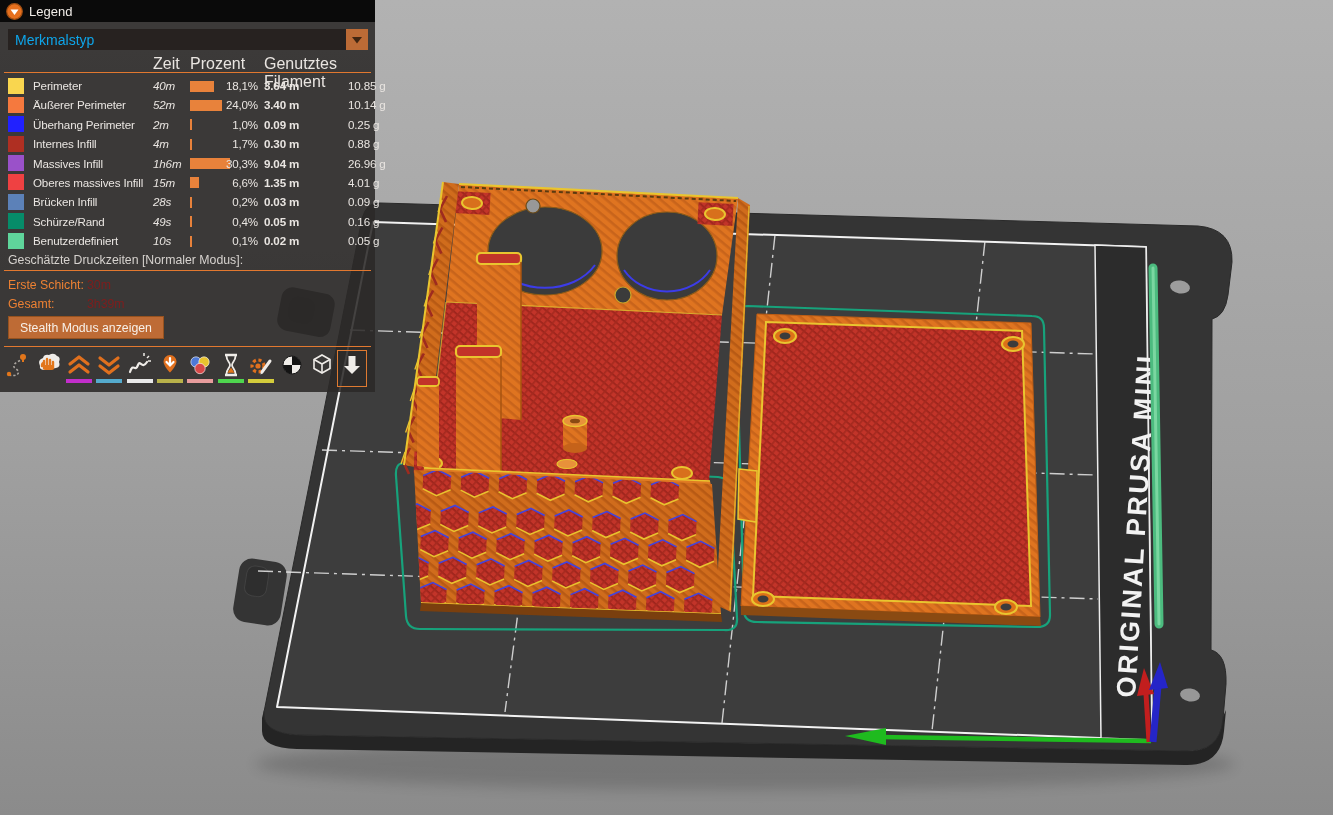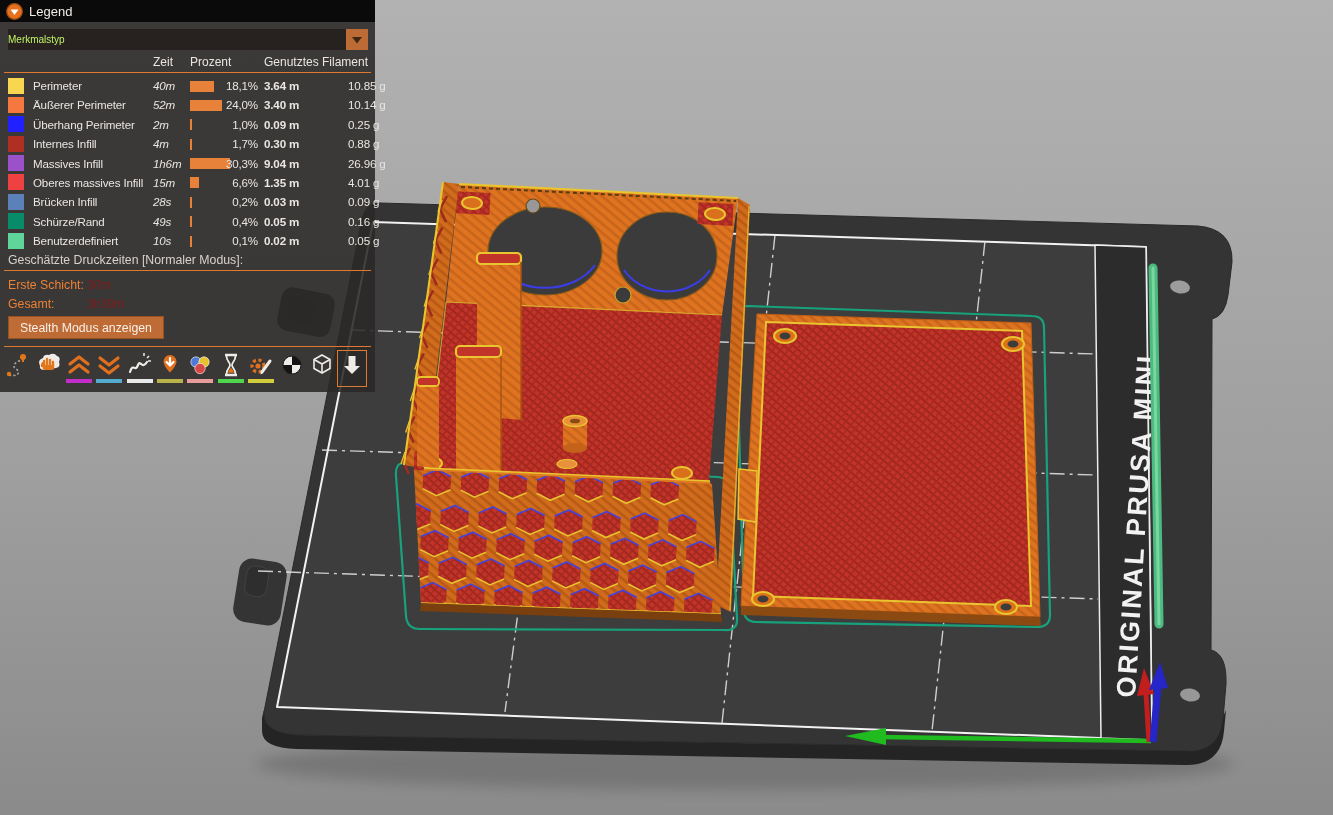--- a/index.html
+++ b/index.html
@@ -10,24 +10,24 @@
   
   #legend-panel{position:absolute;left:0;top:0;width:375px;height:339px;z-index:5;}
   #titlebar{position:absolute;left:0;top:0;width:375px;height:22px;background:#0a0a0a;
             display:flex;align-items:center;}
   #titlebar .tt{color:#f0ece8;font-size:13px;margin-left:6px;}
   #collapse-btn{width:17px;height:17px;margin-left:6px;flex:0 0 auto;}
   #panel-body{position:absolute;left:0;top:22px;width:375px;height:370px;
               background:rgba(43,41,40,0.88);}
   #dropdown{position:absolute;left:8px;top:7px;width:360px;height:21px;background:#272220;
             display:flex;align-items:center;}
-  #dropdown .dd-label{color:#bef264;font-size:10px;flex:1;}
+  #dropdown .dd-label{color:#0ea5e9;font-size:14px;margin-left:7px;flex:1;}
   #dd-btn{width:22px;height:21px;background:#bc6b36;display:flex;align-items:center;justify-content:center;}
 
-  .hdr{position:absolute;top:33px;color:#e9e5e1;font-size:12px;}
+  .hdr{position:absolute;top:33px;color:#e9e5e1;font-size:16px;}
   .rule{position:absolute;left:4px;width:367px;height:1px;background:#e2782f;}
   #rows{position:absolute;left:0;top:54px;width:375px;}
   .lrow{position:relative;height:19.4px;}
   .lrow .sw{position:absolute;left:8px;top:1.5px;width:16px;height:16px;}
   .lrow span{position:absolute;top:0;line-height:19.4px;font-size:11.6px;color:#e9e5e1;
              letter-spacing:-0.15px;white-space:nowrap;}
   .lrow .lb{left:33px;}
   .lrow .tm{left:153px;font-style:italic;}
   .lrow .bar{position:absolute;left:190px;top:4.5px;height:11px;background:#e8823b;}
   .lrow .pc{left:213px;width:45px;text-align:right;}

